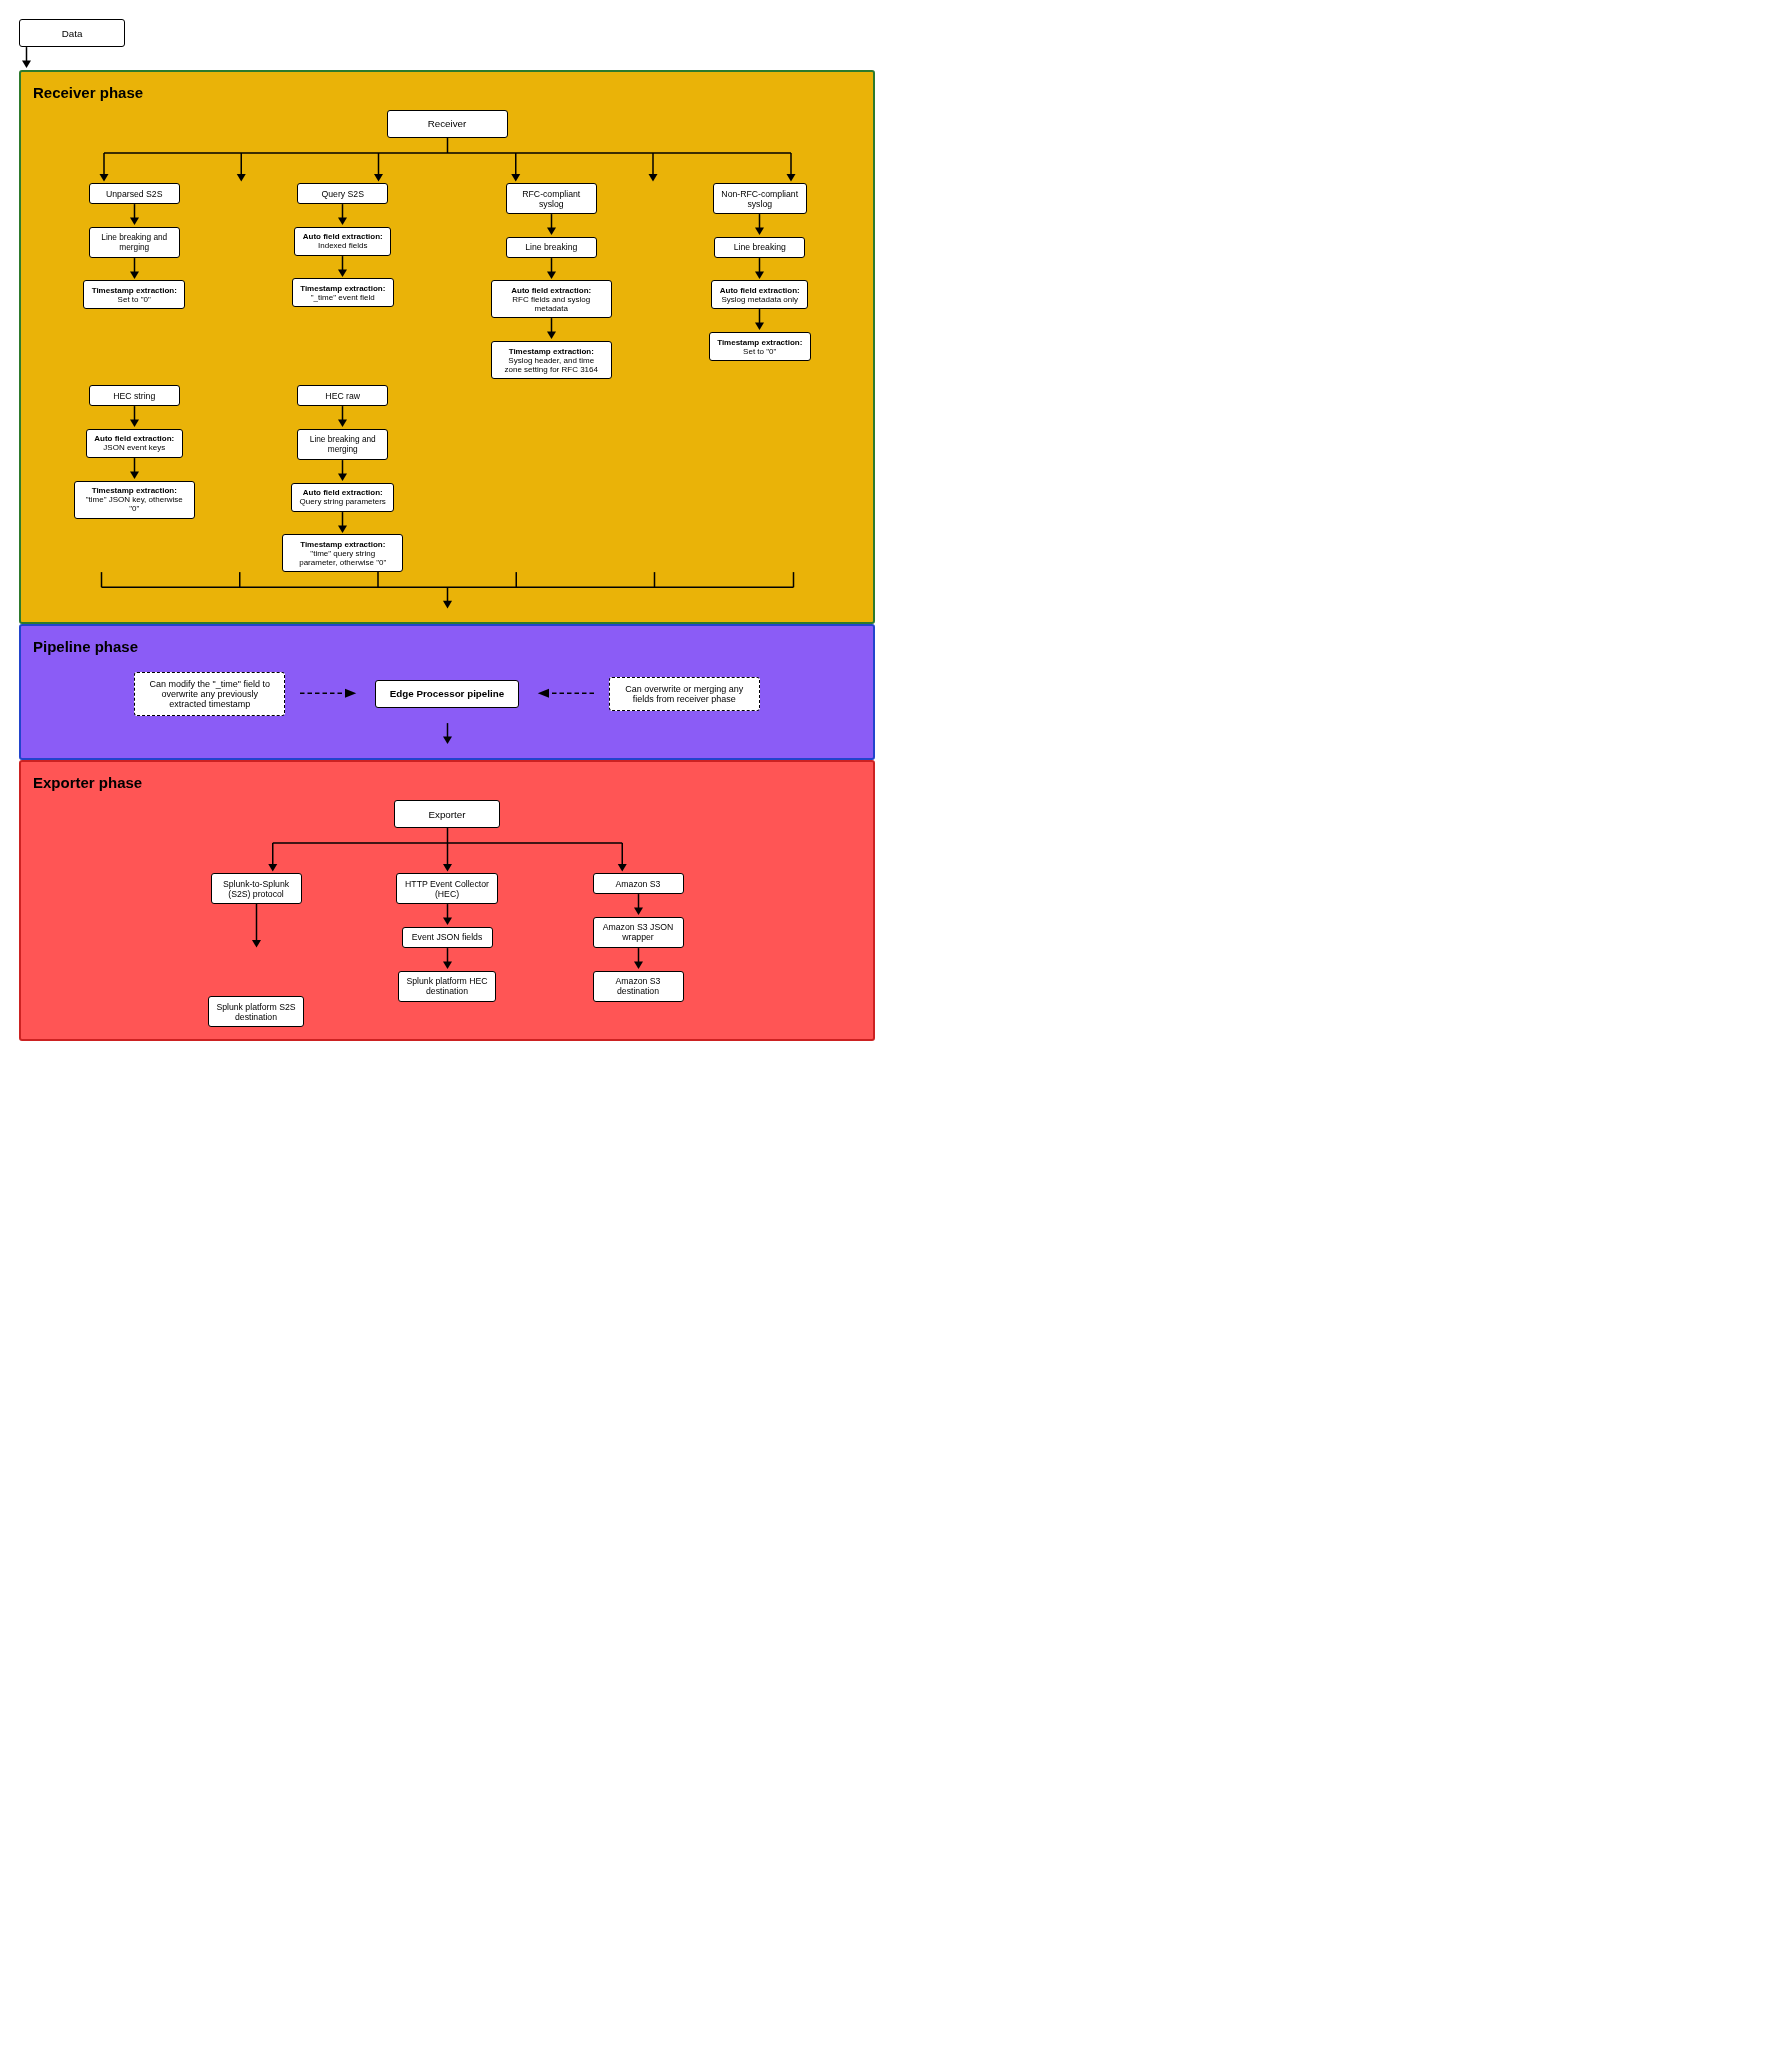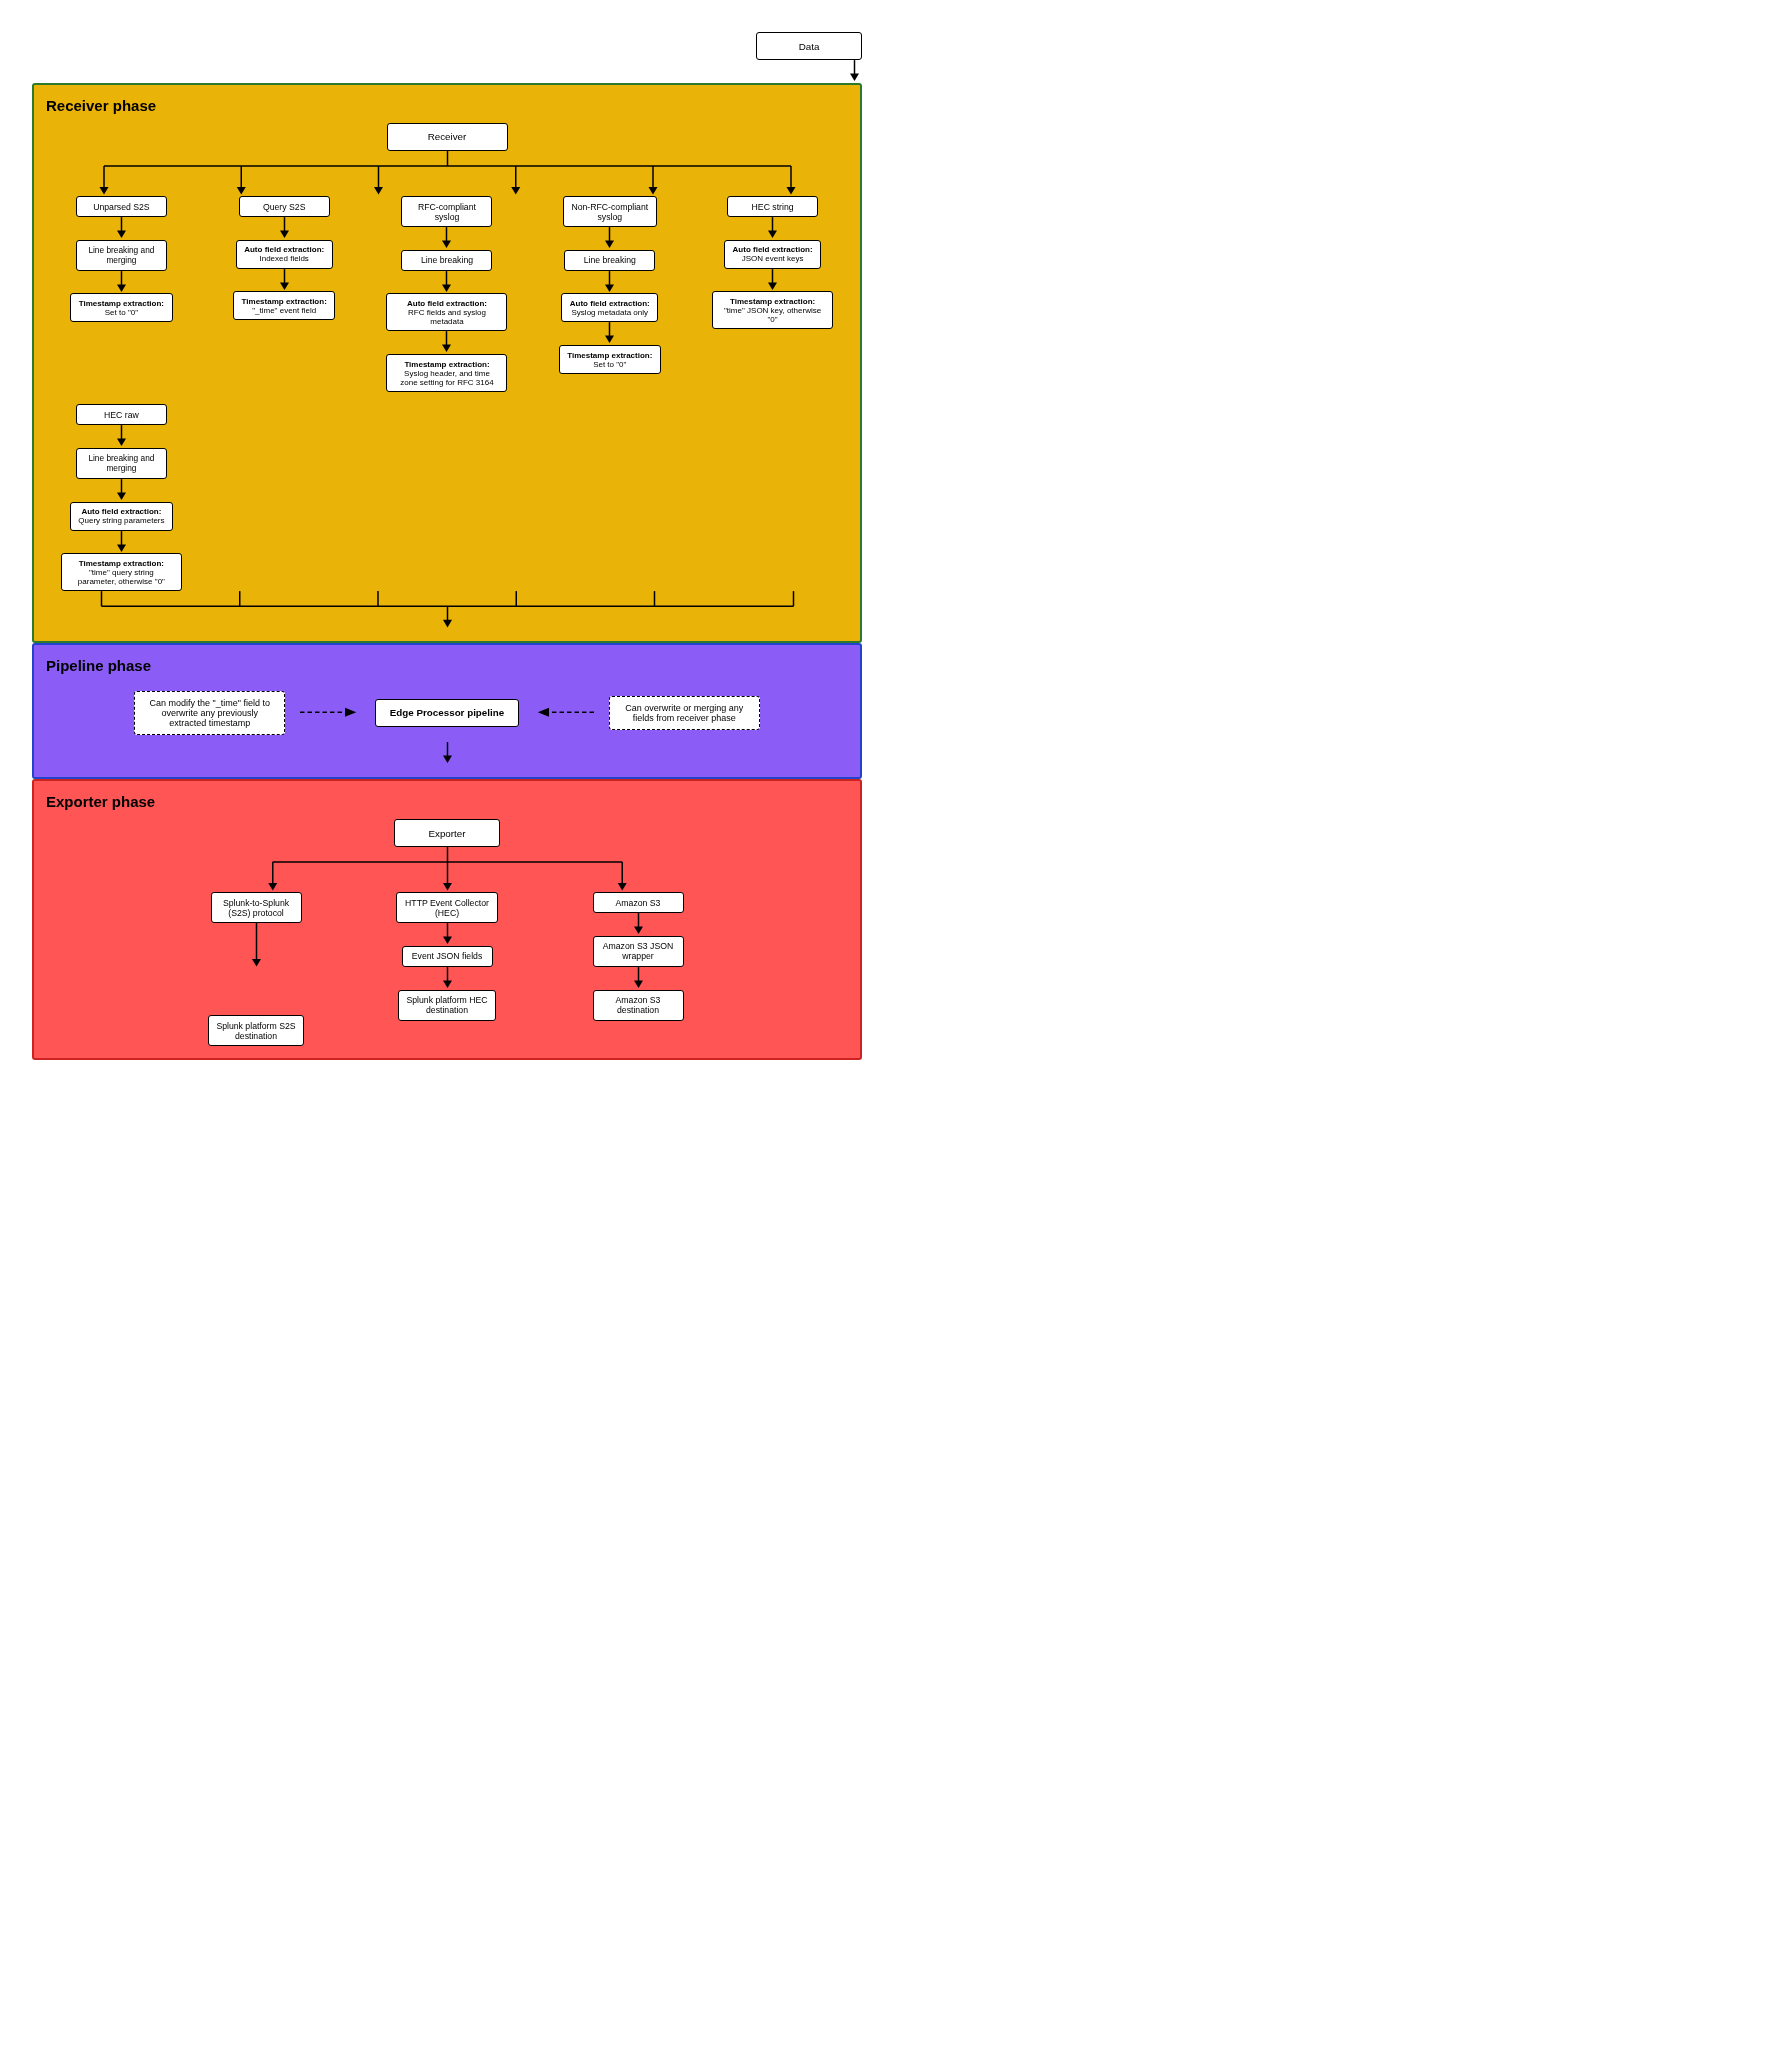--- a/index.html
+++ b/index.html
@@ -5,24 +5,24 @@
     * { box-sizing: border-box; margin: 0; padding: 0; }
     body {
       background: #fff;
       font-family: Arial, sans-serif;
       width: 894px;
       min-height: 1028px;
     }
 
     .diagram-wrapper {
       width: 894px;
-      padding: 32px;
+      padding: 19px;
       display: flex;
       flex-direction: column;
-      align-items: flex-end;
+      align-items: flex-start;
       gap: 0;
     }
 
     
     .top-node {
       margin-bottom: 0;
       display: flex;
       flex-direction: column;
       align-items: center;
     }
@@ -114,22 +114,22 @@
 
     .box-lg {
       font-size: 9.8px;
       padding: 7.6px 13.6px;
       min-width: 106px;
     }
 
     
     .six-col-grid {
       display: grid;
-      grid-template-columns: repeat(5, 1fr);
-      gap: 12px;
+      grid-template-columns: repeat(4, 1fr);
+      gap: 6px;
       width: 100%;
     }
 
     .center-col {
       display: flex;
       flex-direction: column;
       align-items: center;
       gap: 0;
     }
   </style>

